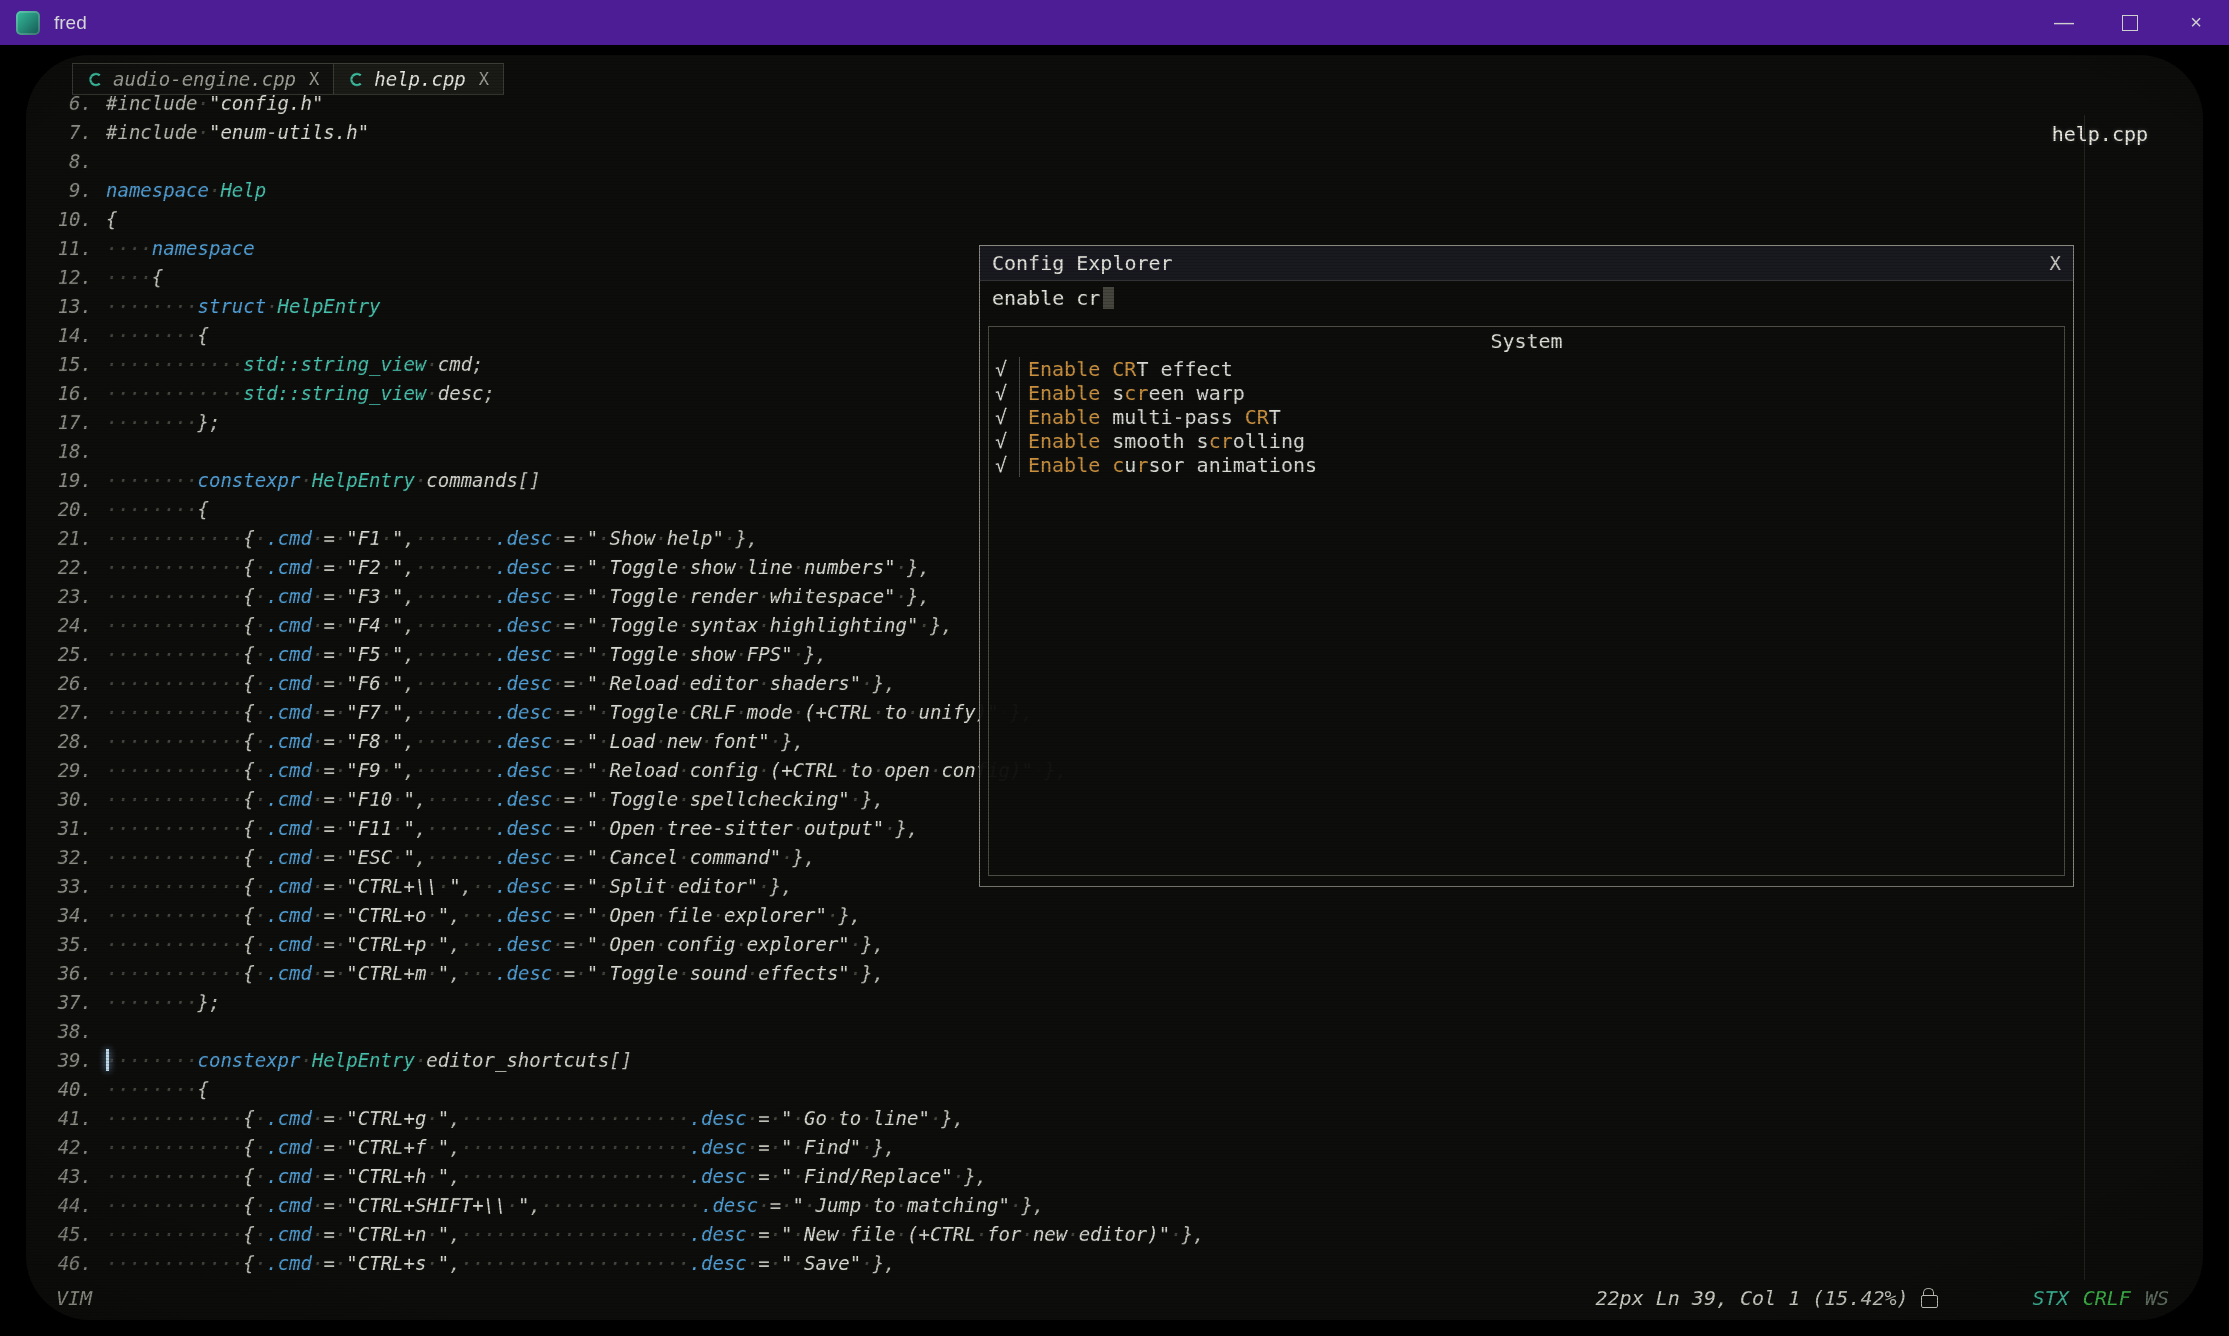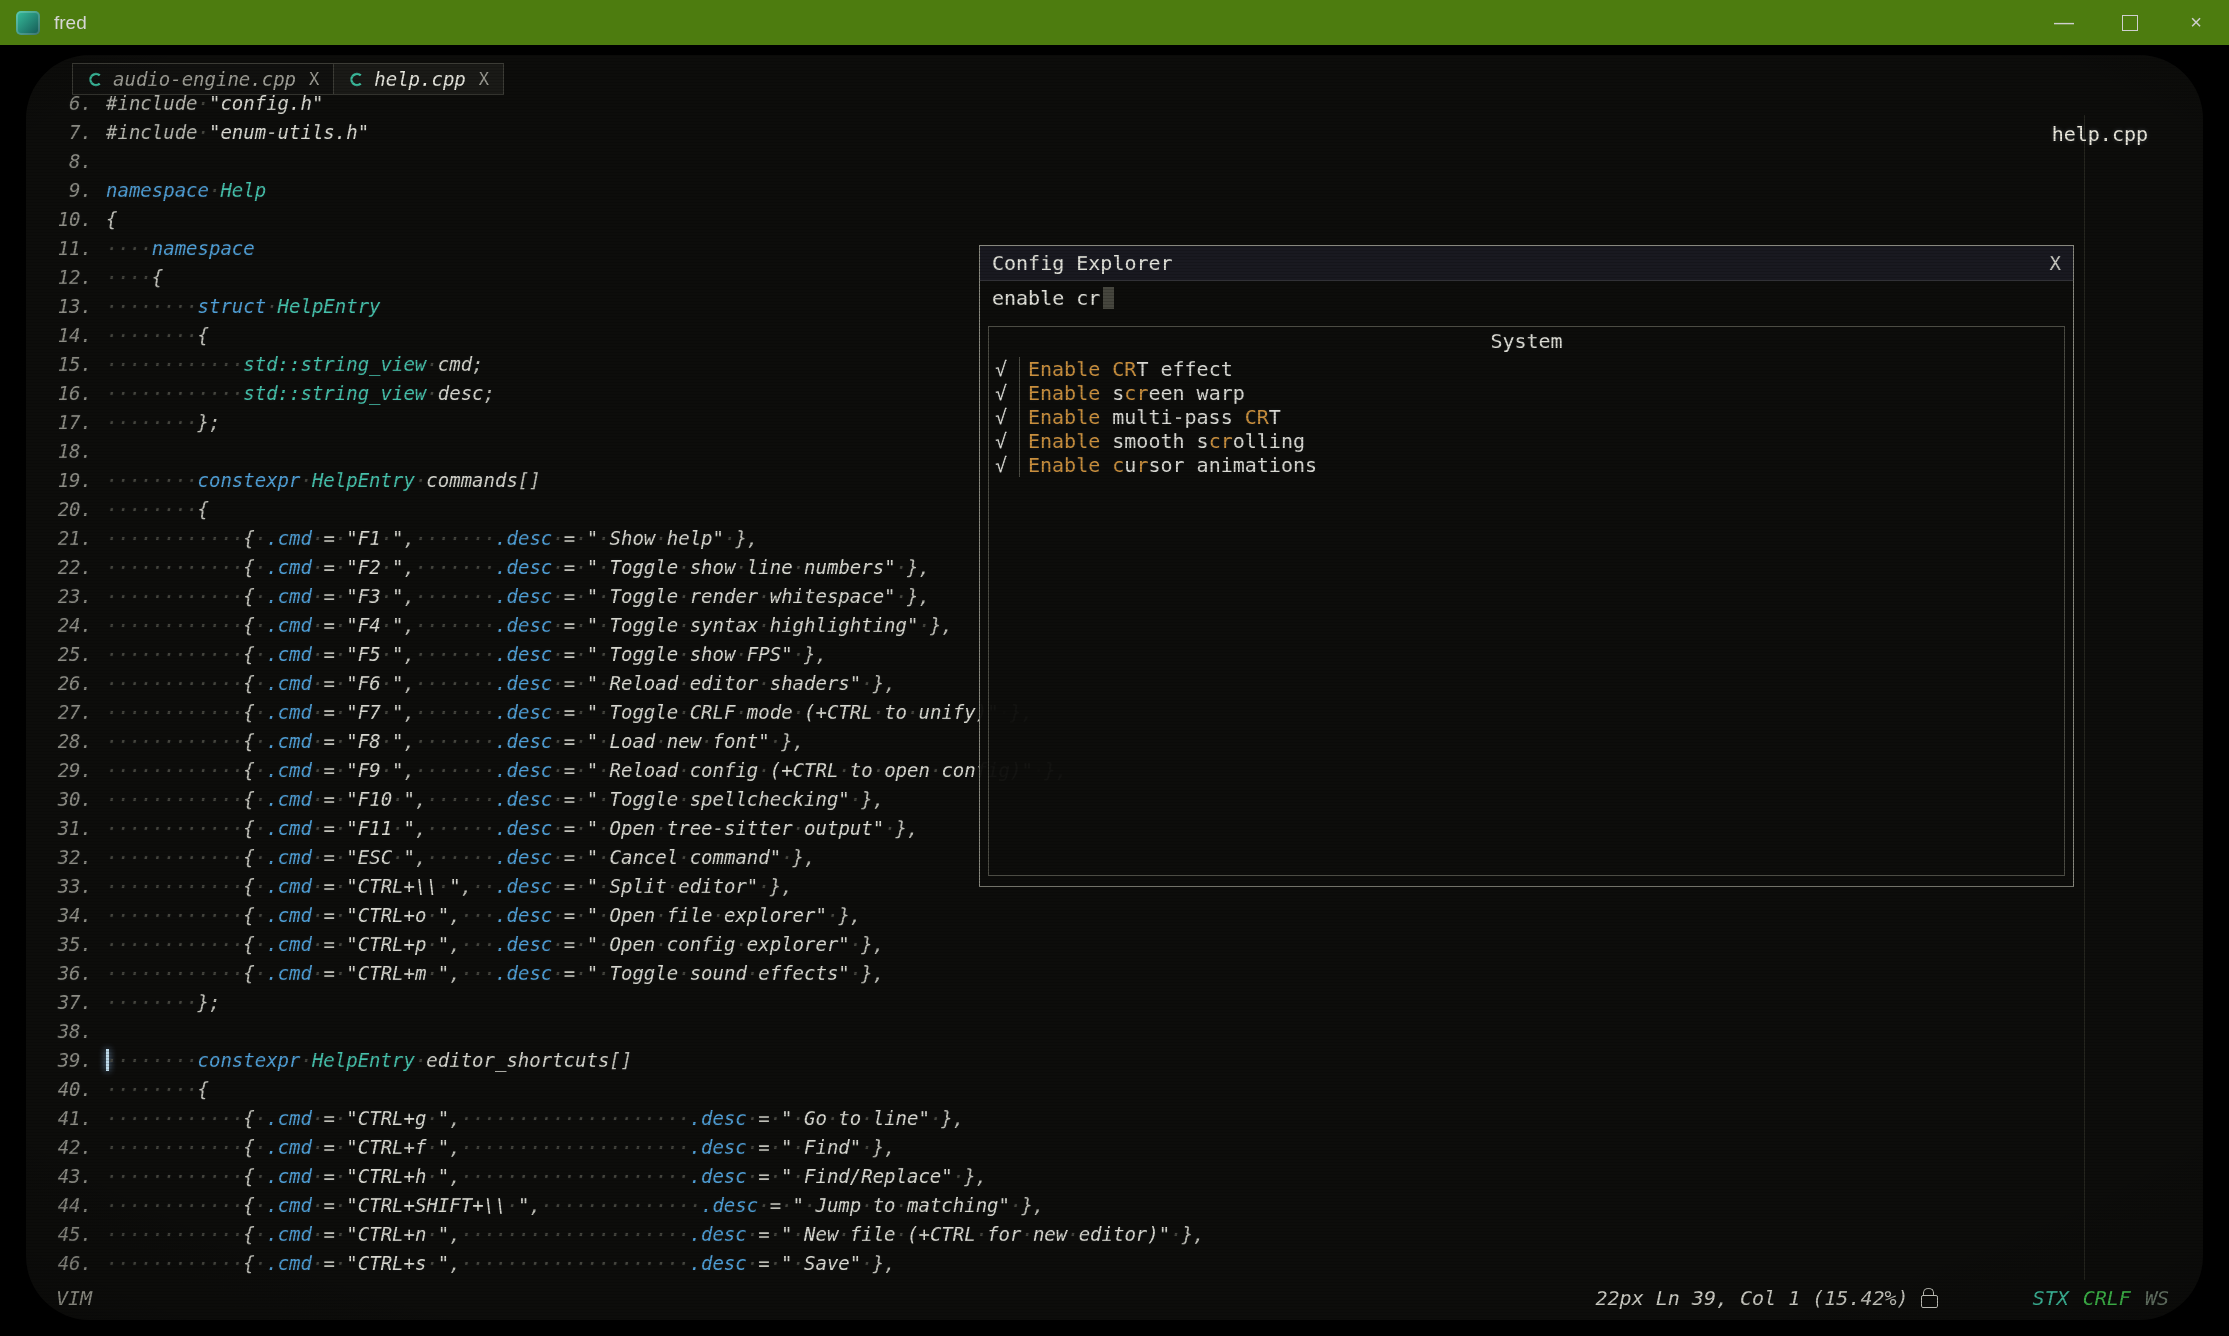--- a/index.html
+++ b/index.html
@@ -1,19 +1,19 @@
 <!DOCTYPE html>
 <html style="--kw: #4f9fd6; --type: #45c0aa; --str: #d8d8d0; --pun: #c0c0b8; --mem: #4f9fd6; --pre: #b4b4ac; --id: #d4d4cc; --ws: #45453e; --ln: #8c8c84; --amber: #c98f3d; --plain: #d8d8d2;"><head>
 <meta charset="utf-8">
 <style>
   html,body{margin:0;padding:0;background:#000;overflow:hidden;}
   body{width:2229px;height:1336px;position:relative;font-family:"DejaVu Sans Mono",monospace;}
 
   
-  .titlebar{position:absolute;top:0;left:0;right:0;height:45px;background:#4d7c0f;display:flex;align-items:center;z-index:100;font-family:"Liberation Sans",sans-serif;}
+  .titlebar{position:absolute;top:0;left:0;right:0;height:45px;background:#4c1d95;display:flex;align-items:center;z-index:100;font-family:"Liberation Sans",sans-serif;}
   .app-icon{width:24px;height:24px;margin-left:16px;border-radius:5px;background:linear-gradient(135deg,#34b596 10%,#17605a 90%);box-shadow:inset 0 0 0 2px rgba(255,255,255,.18);}
   .title-text{margin-left:14px;color:#d6d6d6;font-size:19px;}
   .win-controls{margin-left:auto;display:flex;height:100%;}
   .win-btn{width:66px;height:100%;display:flex;align-items:center;justify-content:center;color:#cfcfcf;font-size:20px;}
   .max-box{width:14px;height:14px;border:1.5px solid #cfcfcf;}
 
   
   .screen{position:absolute;top:45px;left:0;right:0;bottom:0;background:#000;}
   .tube{position:absolute;left:26px;right:26px;top:10px;bottom:16px;background:#0d0d0b;border-radius:64px;overflow:hidden;}
   .scanlines{position:absolute;inset:0;pointer-events:none;z-index:60;opacity:.65;

